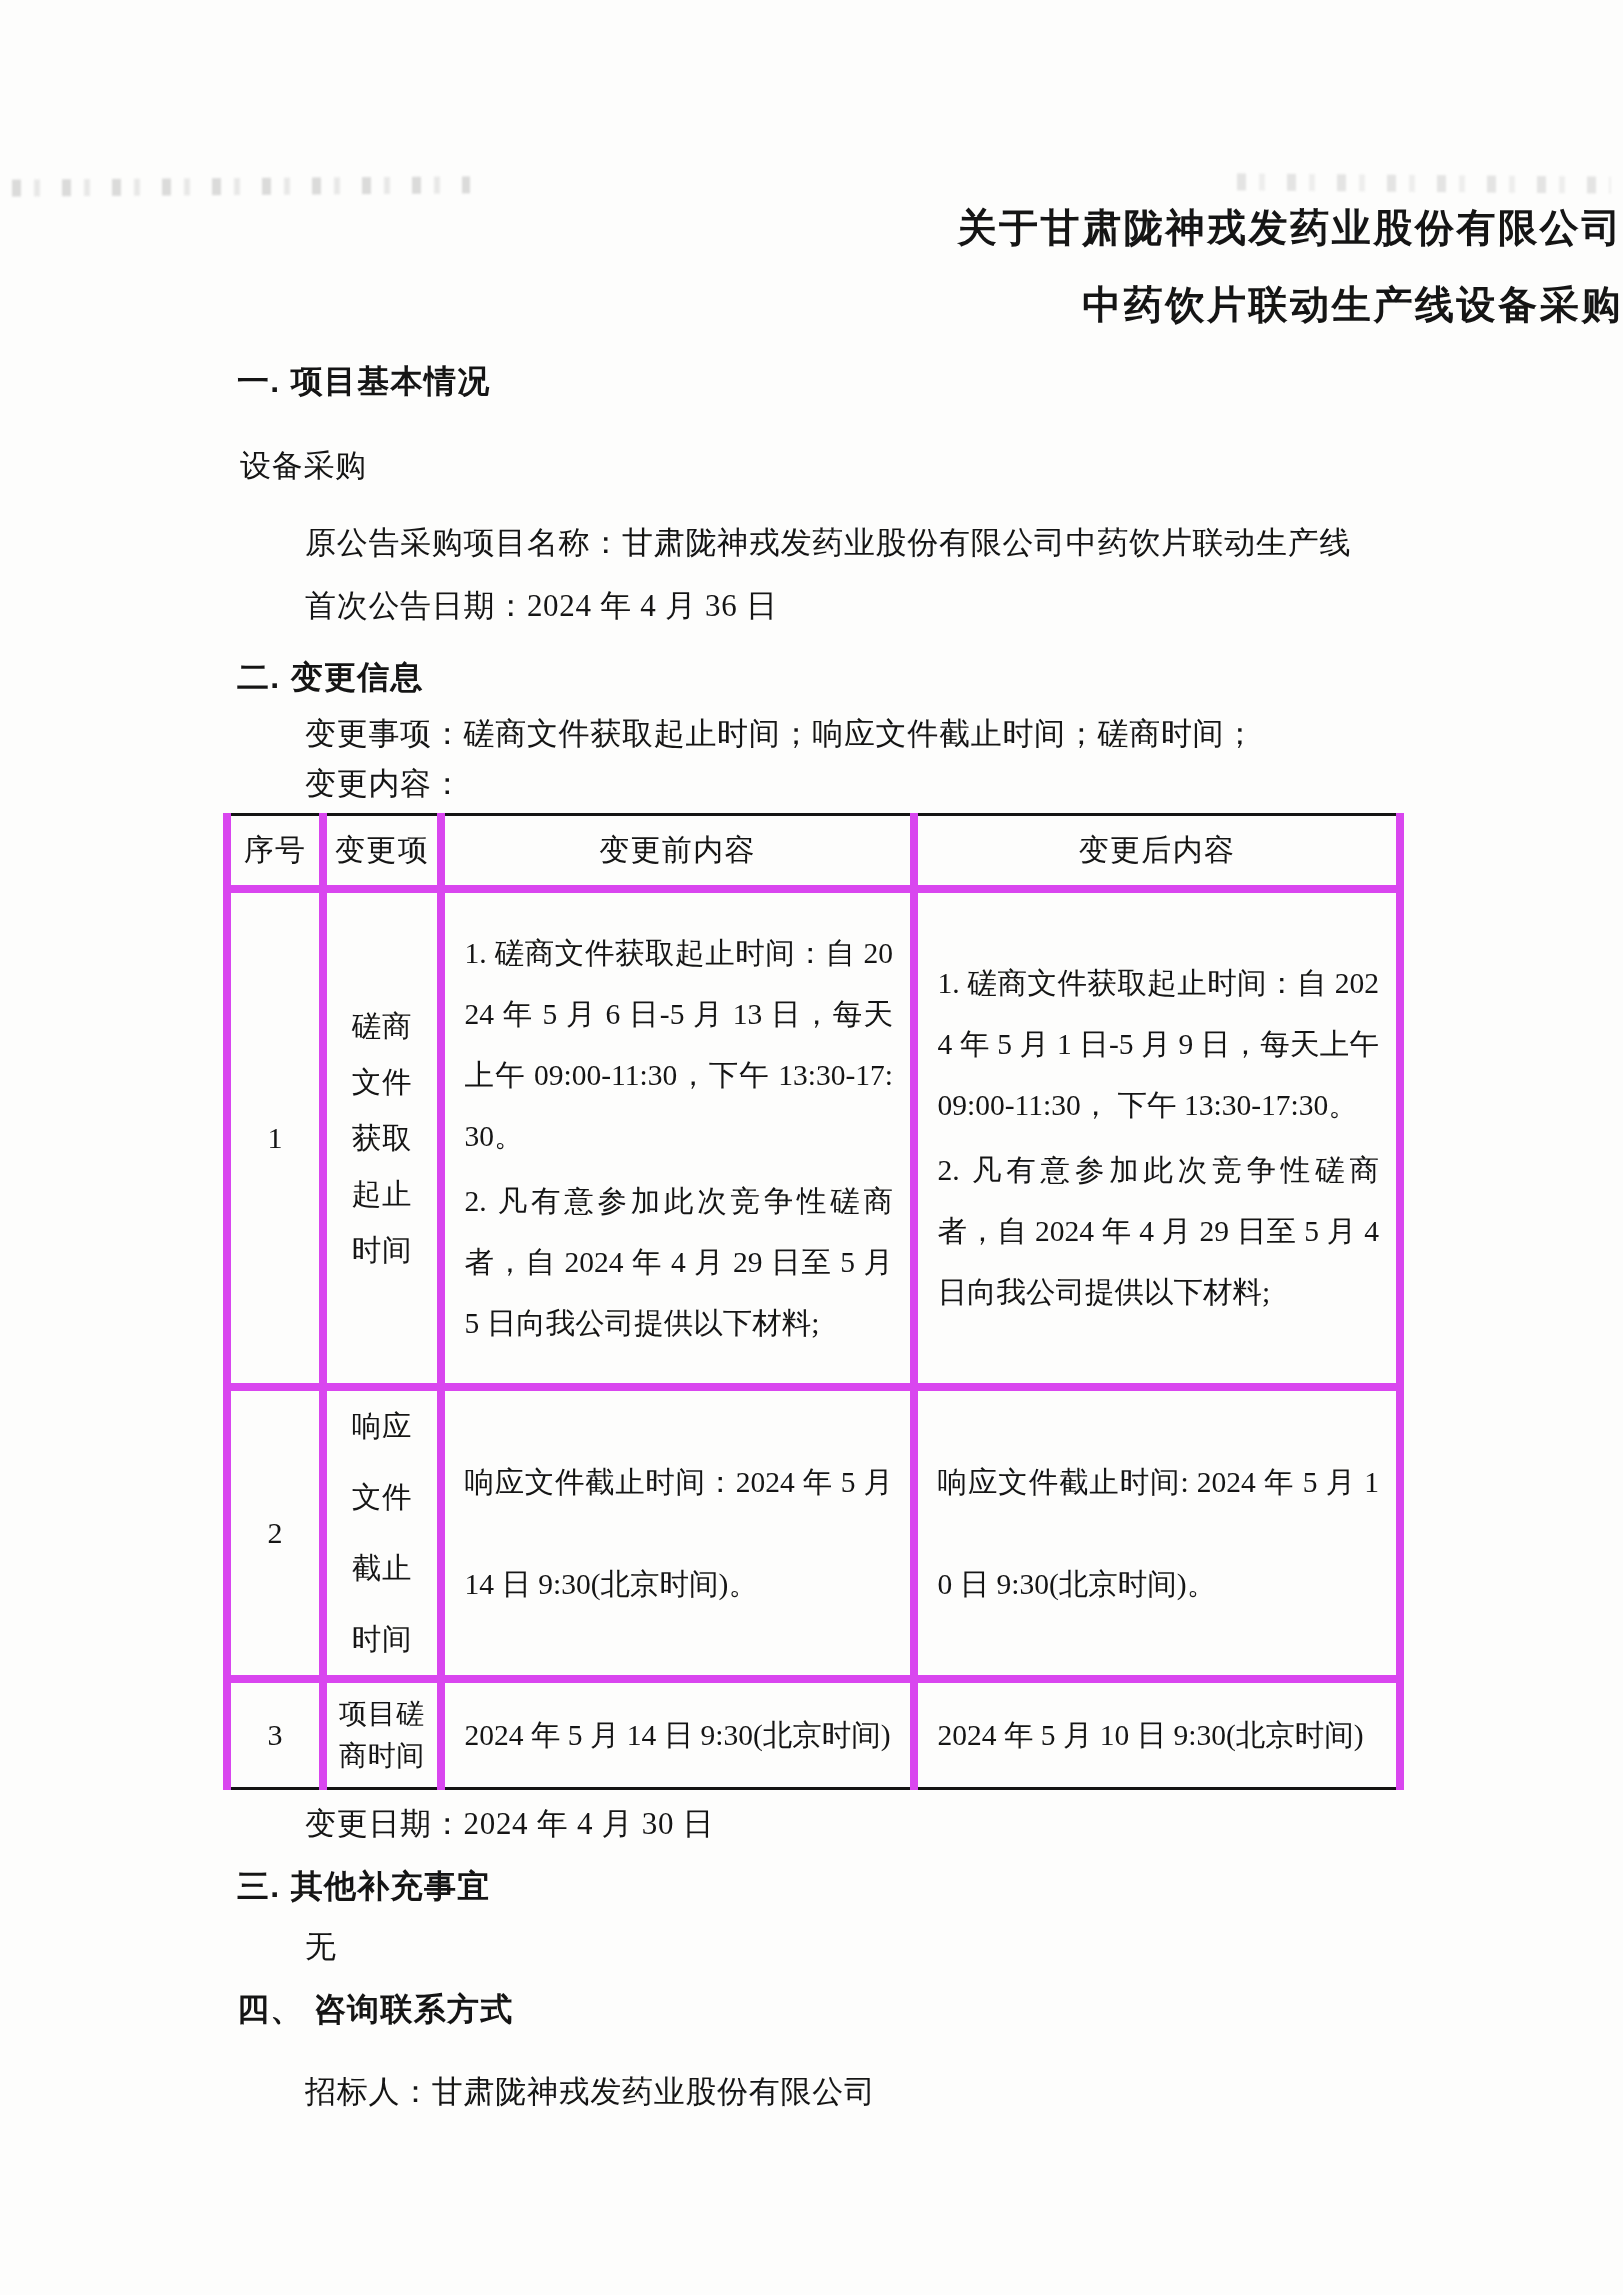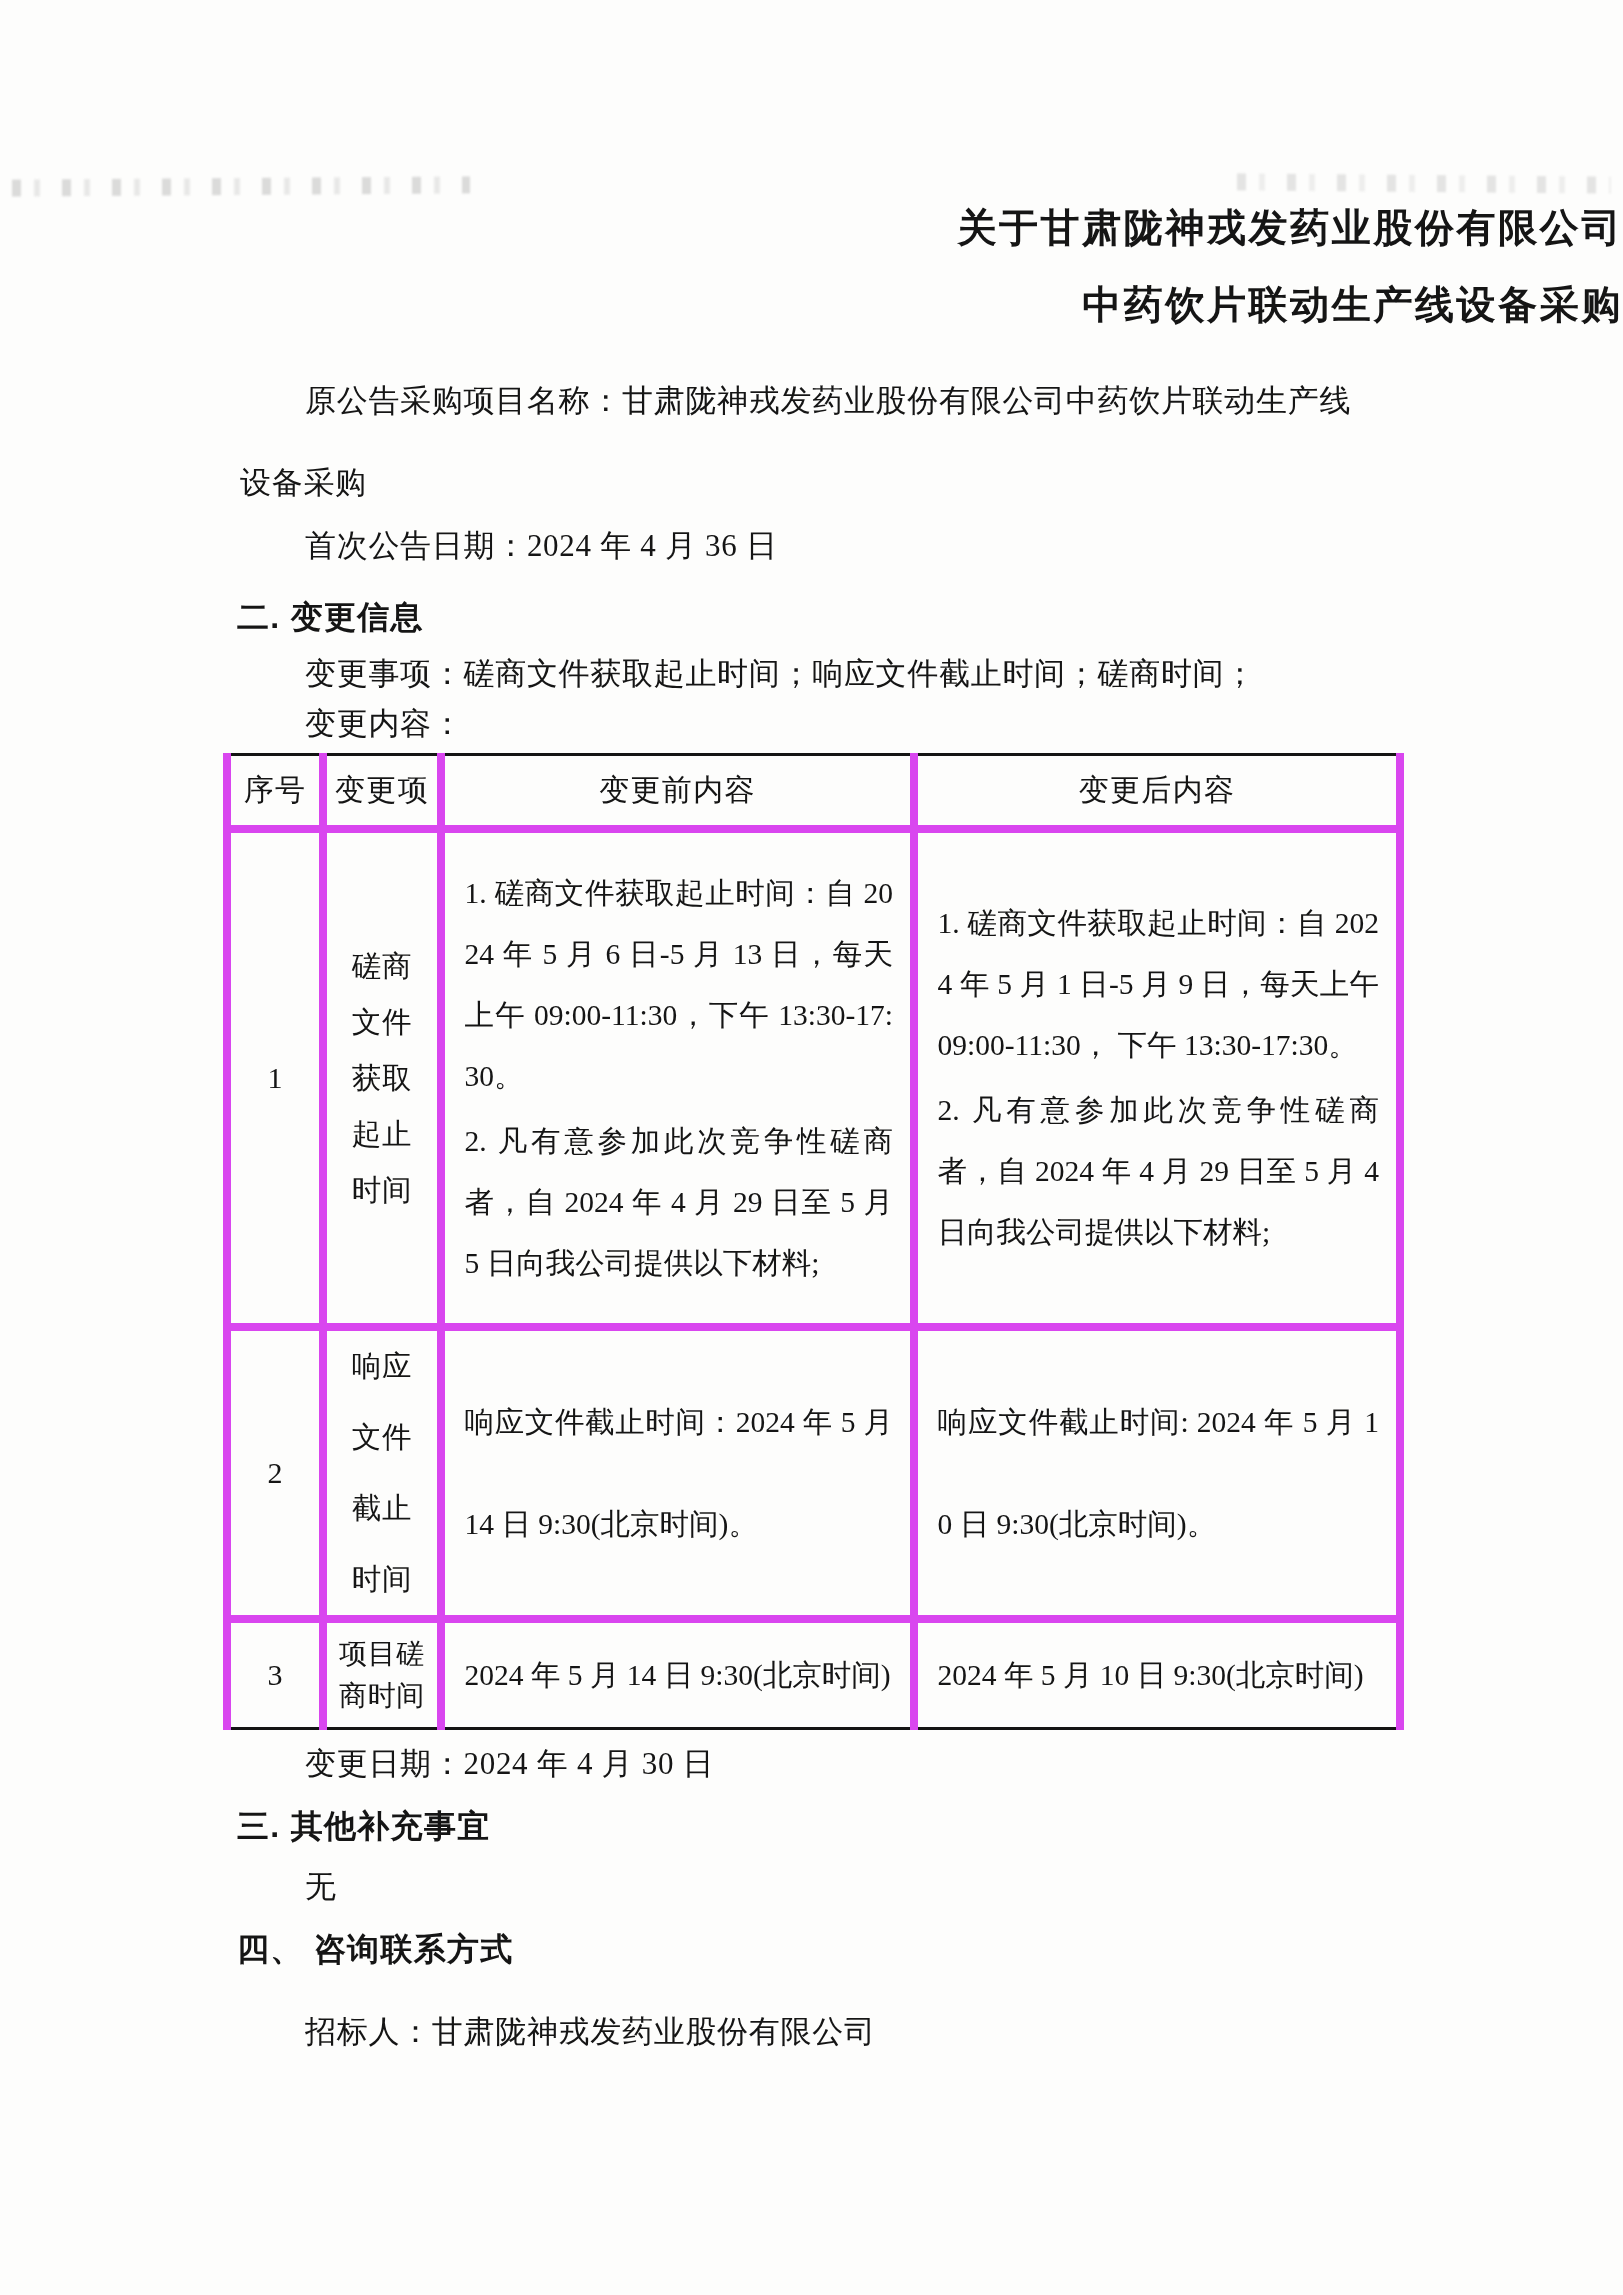--- a/index.html
+++ b/index.html
@@ -100,22 +100,23 @@
 <div class="page">
 
   <div class="noise noise-left"></div>
   <div class="noise noise-right"></div>
 
   <div class="title-block">
     <div class="title-line">关于甘肃陇神戎发药业股份有限公司</div>
     <div class="title-line">中药饮片联动生产线设备采购</div>
   </div>
 
+  <div class="heading h-sec1">一. 项目基本情况</div>
+  <div class="body-line l-proj2">设备采购</div>
   <div class="body-line indent l-proj1">原公告采购项目名称：甘肃陇神戎发药业股份有限公司中药饮片联动生产线</div>
-  <div class="body-line l-proj2">设备采购</div>
   <div class="body-line indent l-firstdate">首次公告日期：2024 年 4 月 36 日</div>
 
   <div class="heading h-sec2">二. 变更信息</div>
   <div class="body-line indent l-items">变更事项：磋商文件获取起止时间；响应文件截止时间；磋商时间；</div>
   <div class="body-line indent l-content">变更内容：</div>
 
   <table class="change-table">
     <colgroup>
         <col class="c1">
         <col class="c2">

